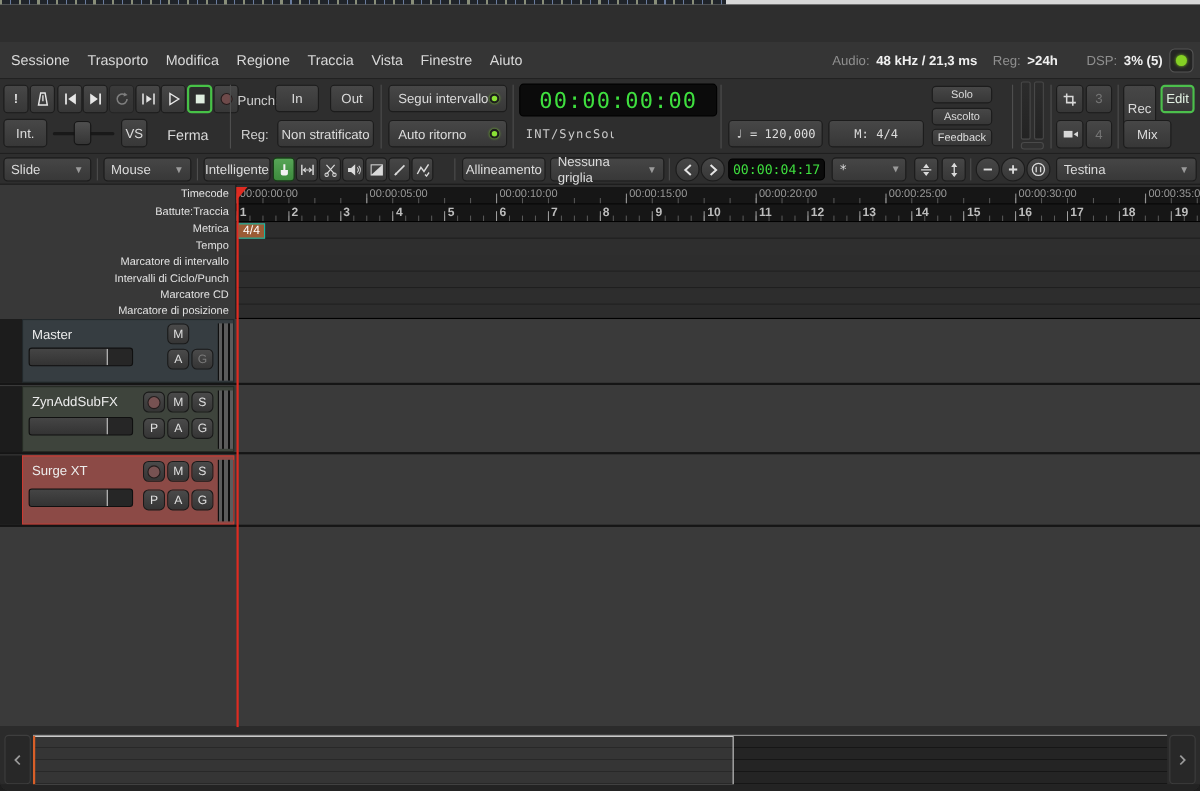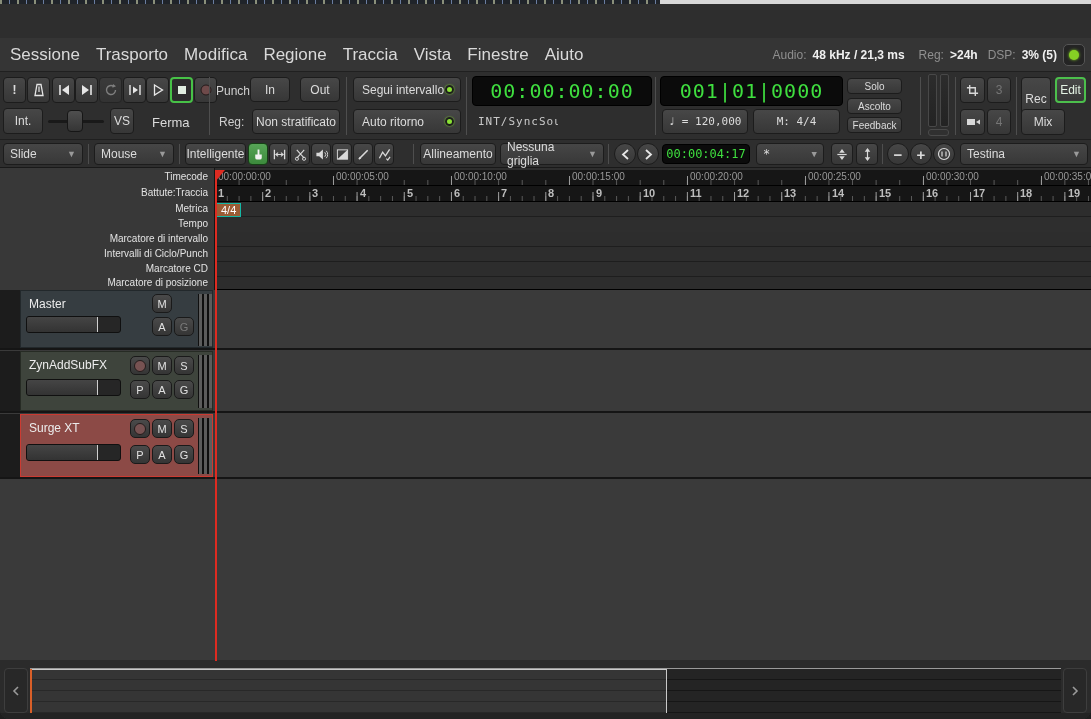--- a/index.html
+++ b/index.html
@@ -7,21 +7,21 @@
 #app{position:relative;width:1091px;height:719px;background:#2e2e2e;overflow:hidden;border-radius:0 0 9px 9px}
 
 #sliver{position:absolute;left:0;top:0;width:1091px;height:4px;background:#d8d8d8}
 #sliver .dark{position:absolute;left:0;top:0;width:660px;height:4px;background:#20242a;background-image:repeating-linear-gradient(to right,#8a8f7a 0 2px,transparent 2px 9px,#6a7da0 9px 10px,transparent 10px 17px)}
 
 #titlebar{position:absolute;left:0;top:4px;width:1091px;height:34px;background:linear-gradient(#f2f2f2,#e6e6e6);border-radius:9px 9px 0 0;border-bottom:1px solid #c4c4c4}
 #title{position:absolute;left:0;right:0;top:8px;text-align:center;font-weight:bold;font-size:14px;color:#2f2f2f}
 .winbtn{position:absolute;top:9px;width:24px;height:24px;border-radius:50%;background:#dcdcdc;color:#3a3a3a;display:flex;align-items:center;justify-content:center;font-size:13px;line-height:1}
 
 #menubar{position:absolute;left:0;top:38px;width:1091px;height:34px;background:#353535;display:flex;align-items:center;border-bottom:1px solid #202020}
-.menu-item{color:#d9d9d9;font-size:17px;padding:0 8px;height:100%;display:flex;align-items:center}
+.menu-item{color:#d9d9d9;font-size:13px;padding:0 8px;height:100%;display:flex;align-items:center}
 #menu-status{position:absolute;right:34px;top:0;height:100%;display:flex;align-items:center;gap:6px;font-size:12px}
 .dimlbl{color:#8f8f8f}.stval{color:#f0f0f0;font-weight:bold}
 #feedback-led{position:absolute;right:6px;top:6px;width:22px;height:22px;background:#242424;border:1px solid #555;border-radius:5px;display:flex;align-items:center;justify-content:center}
 #feedback-led .dot{width:10px;height:10px;border-radius:50%;background:#85d024;box-shadow:0 0 3px #85d024}
 
 #transport{position:absolute;left:0;top:72px;width:1091px;height:68px;background:#2e2e2e;border-bottom:1px solid #1f1f1f}
 .btn{position:absolute;background:linear-gradient(#474747,#373737);border:1px solid #1c1c1c;border-radius:4px;color:#dcdcdc;display:flex;align-items:center;justify-content:center;font-size:12px}
 .btn.dim{color:#757575}
 .tbtn{width:23px;height:26px;top:5px}
 .lbl{position:absolute;color:#cfcfcf;font-size:12px}
@@ -89,21 +89,21 @@
     <span class="menu-item">Regione</span>
     <span class="menu-item">Traccia</span>
     <span class="menu-item">Vista</span>
     <span class="menu-item">Finestre</span>
     <span class="menu-item">Aiuto</span>
     <div id="menu-status">
       <span class="dimlbl">Audio:</span>
       <span class="stval">48 kHz / 21,3 ms</span>
       <span class="dimlbl" style="margin-left:8px">Reg:</span>
       <span class="stval">&gt;24h</span>
-      <span class="dimlbl" style="margin-left:4px">DSP:</span>
+      <span class="dimlbl" style="margin-left:20px">DSP:</span>
       <span class="stval">3% (5)</span>
     </div>
     <div id="feedback-led">
         <div class="dot"></div>
       </div>
   </div>
 
   <div id="transport">
     <div class="btn tbtn" style="left:3px;font-weight:bold">!</div>
     <div class="btn tbtn" style="left:27px">
@@ -177,21 +177,20 @@
         <span class="led"></span>
     </div>
 
     <div class="vsep" style="left:466px;top:5px;height:58px"></div>
 
     <div class="clockbox" style="left:472px;top:4px;width:180px;height:30px;font-size:20px;letter-spacing:1px">00:00:00:00</div>
     <div class="lbl mono" style="left:478px;top:43px;font-size:11px;letter-spacing:1px;color:#c9c9c9;width:80px;overflow:hidden;white-space:nowrap">INT/SyncSource</div>
 
     <div class="vsep" style="left:655px;top:5px;height:58px"></div>
 
-    <div class="clockbox" style="left:660px;top:4px;width:183px;height:30px;font-size:20px;letter-spacing:1px">001|01|0000</div>
     <div class="btn mono" style="left:662px;top:37px;width:86px;height:25px;font-size:11px">♩ = 120,000</div>
     <div class="btn mono" style="left:753px;top:37px;width:87px;height:25px;font-size:11px">M: 4/4</div>
 
     <div class="btn minibtn" style="left:847px;top:6px;width:55px">Solo</div>
     <div class="btn minibtn" style="left:847px;top:26px;width:55px">Ascolto</div>
     <div class="btn minibtn" style="left:847px;top:45px;width:55px">Feedback</div>
 
     <div class="vsep" style="left:920px;top:5px;height:58px"></div>
 
     <div class="meterbar" style="left:928px"></div>

